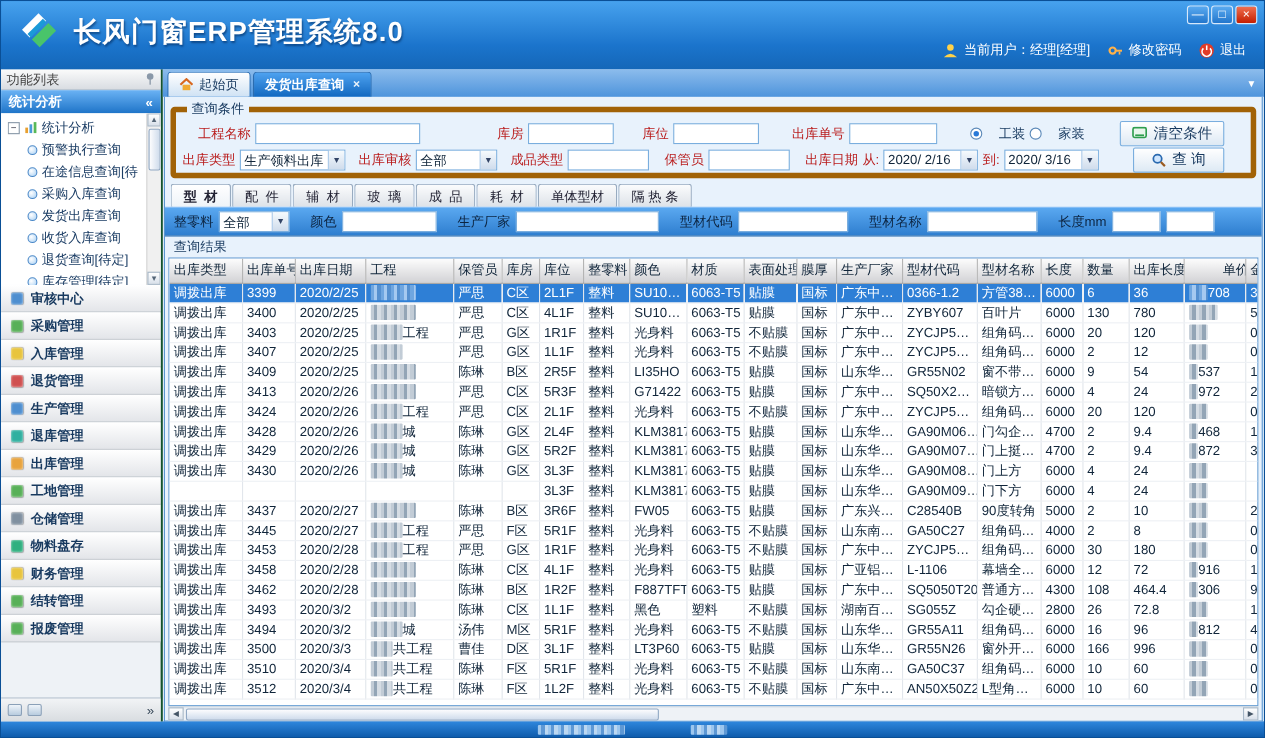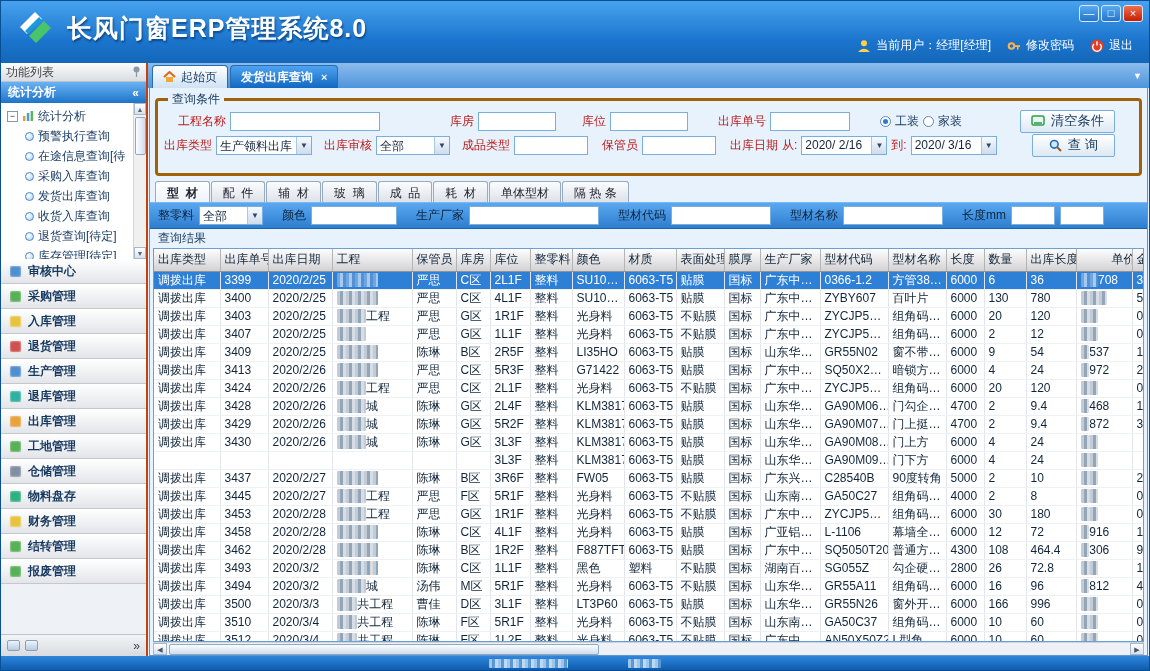--- a/index.html
+++ b/index.html
@@ -12,21 +12,21 @@
 .win-controls{position:absolute;top:4px;right:6px;display:flex;gap:2px}
 .win-btn{width:20px;height:17px;border:1px solid #d6e8fa;border-radius:3px;background:linear-gradient(#5aaaf0,#2276cc);color:#fff;font-size:11px;line-height:14px;text-align:center;cursor:pointer}
 .win-btn.close{background:linear-gradient(#f07050,#c41e00)}
 .brand{display:flex;align-items:center;gap:10px;padding:9px 0 0 14px}
 .app-title{color:#fff;font-size:25px;font-weight:bold;letter-spacing:1px;text-shadow:1px 2px 2px rgba(0,40,90,.6)}
 .user-row{position:absolute;right:16px;bottom:9px;display:flex;align-items:center;gap:16px;color:#fff}
 .user-item{display:flex;align-items:center;gap:5px;cursor:pointer}
 
 
 .main{flex:1;display:flex;min-height:0;background:#e8f2fc}
-.sidebar{width:147px;background:#eef2f6;border-right:2px solid #c2410c;display:flex;flex-direction:column;flex:0 0 auto}
+.sidebar{width:147px;background:#eef2f6;border-right:2px solid #14532d;display:flex;flex-direction:column;flex:0 0 auto}
 .sb-header{height:19px;background:linear-gradient(#fbfbfb,#d9dde2);border-bottom:1px solid #b8c4d0;display:flex;align-items:center;justify-content:space-between;padding:0 5px;color:#444}
 .sb-group{height:21px;background:linear-gradient(#6ab2f4,#1e74c8);color:#fff;font-weight:bold;display:flex;align-items:center;justify-content:space-between;padding:0 7px}
 .tree{height:156px;background:#fff;position:relative;overflow:hidden;flex:0 0 auto}
 .tree-inner{padding:3px 14px 0 6px}
 .tree-row{height:20px;display:flex;align-items:center;gap:4px;color:#1a3c64;white-space:nowrap;overflow:hidden;cursor:pointer}
 .tree-row.child{padding-left:18px}
 .expander{width:11px;height:11px;border:1px solid #8898a8;background:#fff;font-size:9px;line-height:9px;text-align:center;color:#334;flex:0 0 auto}
 .bullet{width:9px;height:9px;border:1px solid #4a88c8;border-radius:50%;background:radial-gradient(circle at 35% 35%,#fff,#a8d0f4);flex:0 0 auto}
 .vscroll{position:absolute;top:0;right:0;width:13px;height:156px;background:#f0f0f0;border-left:1px solid #d4d4d4;display:flex;flex-direction:column;align-items:center}
 .vs-btn{width:12px;height:12px;font-size:7px;line-height:12px;text-align:center;color:#567;background:linear-gradient(#fff,#d8e0ea);border:1px solid #a8b8c8;cursor:pointer}
@@ -41,29 +41,29 @@
 
 
 .content{flex:1;display:flex;flex-direction:column;min-width:0}
 .tabbar{height:25px;background:linear-gradient(#8cbcec,#4e94dc);display:flex;align-items:flex-end;padding:2px 4px 0 4px;position:relative;flex:0 0 auto}
 .tab{height:23px;display:flex;align-items:center;gap:5px;padding:0 10px;border:1px solid #2a6cb0;border-bottom:none;border-radius:4px 4px 0 0;background:linear-gradient(#ffffff,#cfe2f4);color:#17395f;margin-right:2px;cursor:pointer;white-space:nowrap}
 .tab.active{background:linear-gradient(#4ea2f0,#1268c0);color:#fff;font-weight:bold}
 .tab .x{font-size:11px;margin-left:3px;opacity:.9}
 .tab-dd{position:absolute;right:7px;top:8px;color:#fff;font-size:9px;cursor:pointer}
 .panel{flex:1;display:flex;flex-direction:column;border:1px solid #5a96d0;border-top:none;margin:0 1px;background:#e8f2fc;min-height:0}
 
-fieldset.querybox{margin:3px 5px 2px 5px;border:3px solid #a16207;border-radius:4px;padding:1px 6px 16px 6px;flex:0 0 auto}
+fieldset.querybox{margin:3px 5px 2px 5px;border:5px solid #a16207;border-radius:4px;padding:1px 6px 0 6px;flex:0 0 auto}
 fieldset.querybox legend{color:#17395f;padding:0 4px;margin-left:4px}
 .q-row{display:flex;align-items:center;height:24px;gap:4px}
 .q-label{color:#b91c1c;white-space:nowrap}
 .tb{height:19px;border:1px solid #7aaede;background:#fff;padding:0 3px;font-size:12px;font-family:inherit;outline:none}
 .combo{height:19px;border:1px solid #7aaede;background:#fff;display:flex;align-items:stretch;cursor:pointer}
 .combo .val{padding:1px 3px;flex:1;white-space:nowrap;overflow:hidden}
 .combo .dd{width:15px;background:linear-gradient(#f6fafd,#cfdcec);border-left:1px solid #a8c8e8;font-size:8px;display:flex;align-items:center;justify-content:center;color:#346}
-.radio{display:flex;align-items:center;gap:4px;color:#17395f;cursor:pointer}
+.radio{display:flex;align-items:center;gap:15px;color:#17395f;cursor:pointer}
 .rdot{width:11px;height:11px;border:1px solid #5a88b8;border-radius:50%;background:#fff;position:relative}
 .rdot.on::after{content:"";position:absolute;inset:2px;background:#2a7ad8;border-radius:50%}
 .btn{height:23px;border:1px solid #7aaede;border-radius:2px;background:linear-gradient(#ffffff,#dde9f4);display:flex;align-items:center;gap:6px;padding:0 10px;color:#17395f;cursor:pointer;white-space:nowrap}
 
 .mat-tabs{display:flex;padding:3px 0 0 5px;height:24px;flex:0 0 auto}
 .mtab{white-space:pre;border:1px solid #98abc0;border-bottom:none;border-radius:3px 3px 0 0;background:linear-gradient(#fbfcfd,#dde2e8);padding:3px 11px;margin-right:1px;color:#223;cursor:pointer}
 .mtab.active{background:linear-gradient(#ffffff,#eef3f8);font-weight:bold}
 
 .filter-bar{height:27px;background:linear-gradient(#5aa8f0,#2e7ecf);display:flex;align-items:center;gap:5px;padding:0 8px;border-top:1px solid #7ab8f4;border-bottom:1px solid #1d64ab;flex:0 0 auto}
 .f-label{color:#0c2440;white-space:nowrap}

